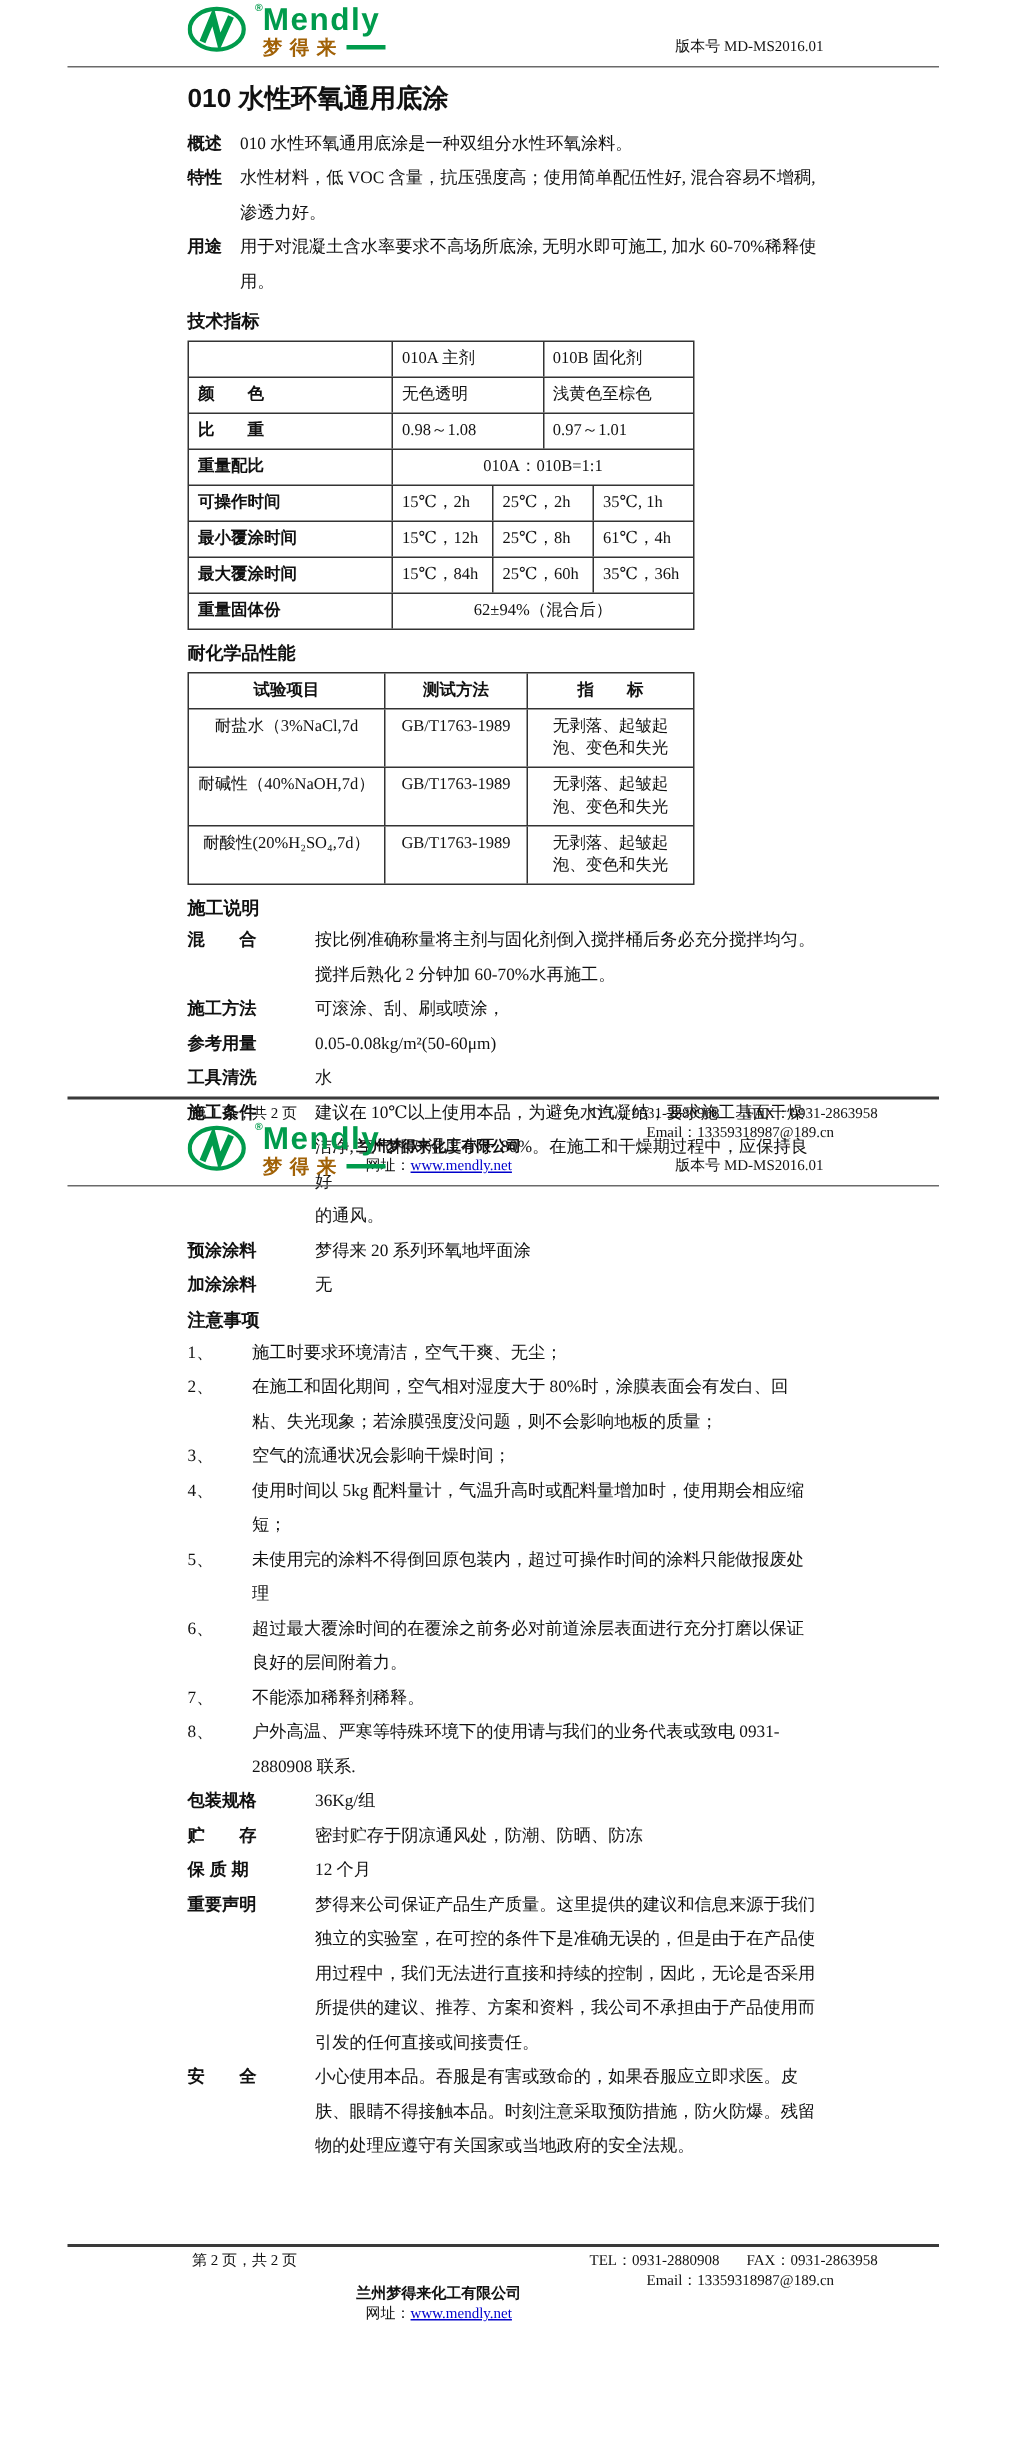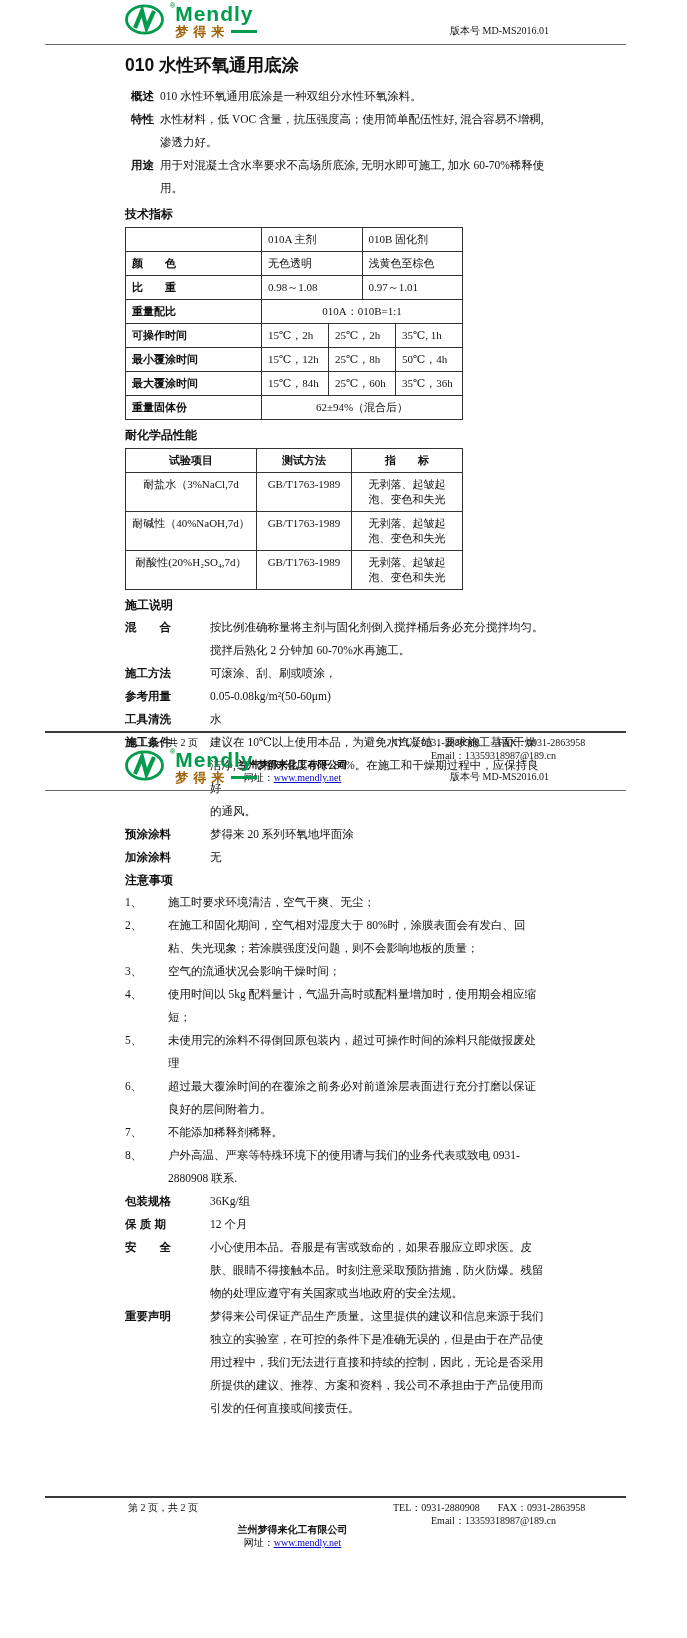--- a/index.html
+++ b/index.html
@@ -18,21 +18,21 @@
   .logo-cn-row { display: flex; align-items: center; }
   .logo-cn { color: #a16207; font-weight: bold; font-size: 13px; letter-spacing: 5px; line-height: 15px; font-family: "Liberation Sans", sans-serif; }
   .logo-swoosh { flex: 1; height: 2.5px; background: #009B4C; margin-left: 2px; min-width: 26px; }
   .version { position: absolute; right: 122px; top: 24px; font-size: 10px; }
   .hdr-rule { position: absolute; left: 45px; right: 45px; top: 44px; border-top: 1.6px solid #6a6a6a; }
 
   
   .content { margin-left: 125px; width: 420px; font-size: 11.5px; }
   .doc-title { font-family: "Liberation Sans", "DejaVu Sans", sans-serif; font-weight: bold; font-size: 17.5px; line-height: 26px; margin-bottom: 7px; }
   .lrow { display: flex; line-height: 23px; }
-  .lrow .lab { flex: 0 0 35px; font-weight: bold; font-family: Liberation Mono, monospace; font-size: 11.5px; text-align: center; }
+  .lrow .lab { flex: 0 0 35px; font-weight: bold; font-family: Liberation Mono, monospace; font-size: 11.5px; }
   .lrow .txt { flex: 1; }
   .crow { display: flex; line-height: 23px; }
   .crow .lab { flex: 0 0 85px; font-weight: bold; font-family: "Liberation Sans", sans-serif; font-size: 11.5px; }
   .crow .txt { flex: 1; }
   .sec-h { font-weight: bold; font-family: "Liberation Sans", sans-serif; font-size: 12px; line-height: 22px; }
 
   
   .tbl { width: 338px; border: 1px solid #333; margin: 2px 0 4px 0; font-size: 11px; }
   .tr { display: flex; border-top: 1px solid #333; }
   .tr:first-child { border-top: none; }
@@ -132,21 +132,21 @@
         <div class="tr">
           <div class="td lab">可操作时间</div>
           <div class="td v">15℃，2h</div>
           <div class="td v">25℃，2h</div>
           <div class="td v">35℃, 1h</div>
         </div>
         <div class="tr">
           <div class="td lab">最小覆涂时间</div>
           <div class="td v">15℃，12h</div>
           <div class="td v">25℃，8h</div>
-          <div class="td v">50℃，4h</div>
+          <div class="td v">61℃，4h</div>
         </div>
         <div class="tr">
           <div class="td lab">最大覆涂时间</div>
           <div class="td v">15℃，84h</div>
           <div class="td v">25℃，60h</div>
           <div class="td v">35℃，36h</div>
         </div>
         <div class="tr">
           <div class="td lab">重量固体份</div>
           <div class="td span">62±94%（混合后）</div>
@@ -290,30 +290,34 @@
       <div class="nrow">
         <span class="num">8、</span>
         <span class="txt">户外高温、严寒等特殊环境下的使用请与我们的业务代表或致电 0931-2880908 联系.</span>
       </div>
 
       <div class="crow">
         <span class="lab">包装规格</span>
         <span class="txt">36Kg/组</span>
       </div>
       <div class="crow">
+        <span class="lab">贮　　存</span>
+        <span class="txt">密封贮存于阴凉通风处，防潮、防晒、防冻</span>
+      </div>
+      <div class="crow">
         <span class="lab">保 质 期</span>
         <span class="txt">12 个月</span>
       </div>
       <div class="crow">
+        <span class="lab">重要声明</span>
+        <span class="txt">梦得来公司保证产品生产质量。这里提供的建议和信息来源于我们独立的实验室，在可控的条件下是准确无误的，但是由于在产品使用过程中，我们无法进行直接和持续的控制，因此，无论是否采用所提供的建议、推荐、方案和资料，我公司不承担由于产品使用而引发的任何直接或间接责任。</span>
+      </div>
+      <div class="crow">
         <span class="lab">安　　全</span>
         <span class="txt">小心使用本品。吞服是有害或致命的，如果吞服应立即求医。皮肤、眼睛不得接触本品。时刻注意采取预防措施，防火防爆。残留物的处理应遵守有关国家或当地政府的安全法规。</span>
-      </div>
-      <div class="crow">
-        <span class="lab">重要声明</span>
-        <span class="txt">梦得来公司保证产品生产质量。这里提供的建议和信息来源于我们独立的实验室，在可控的条件下是准确无误的，但是由于在产品使用过程中，我们无法进行直接和持续的控制，因此，无论是否采用所提供的建议、推荐、方案和资料，我公司不承担由于产品使用而引发的任何直接或间接责任。</span>
       </div>
     </div>
   </div>
 
   <div class="blk footer" style="top:1496px;">
     <div class="f-rule"></div>
     <div class="f-cols">
       <div class="f-page">第 2 页，共 2 页</div>
       <div class="f-co">
         <div>兰州梦得来化工有限公司</div>

